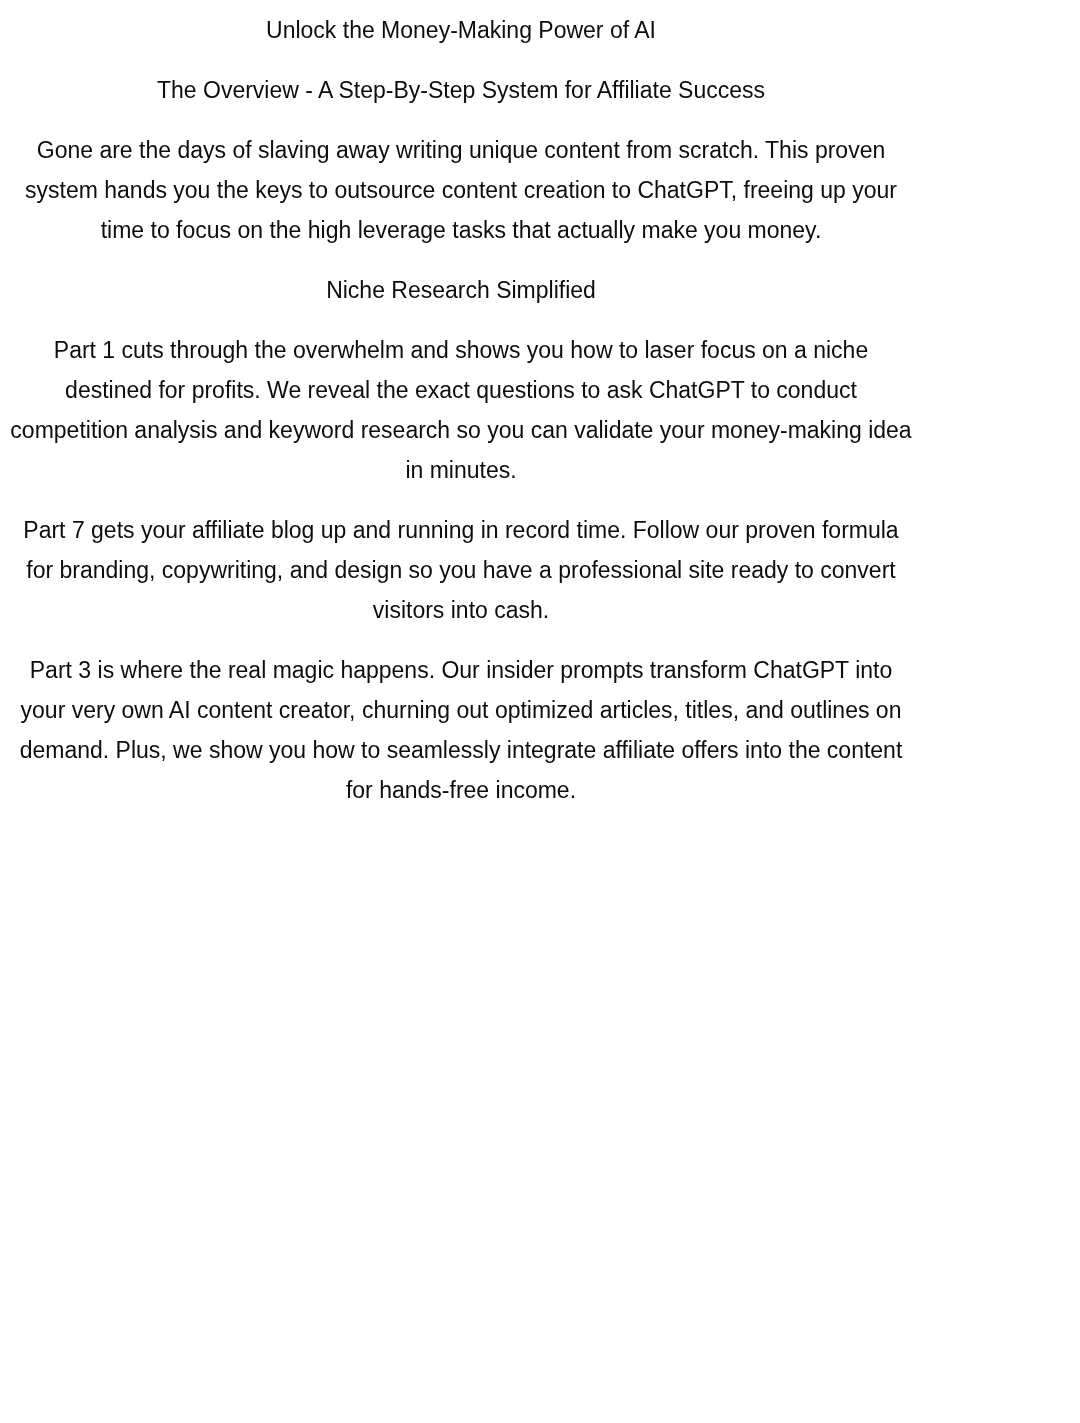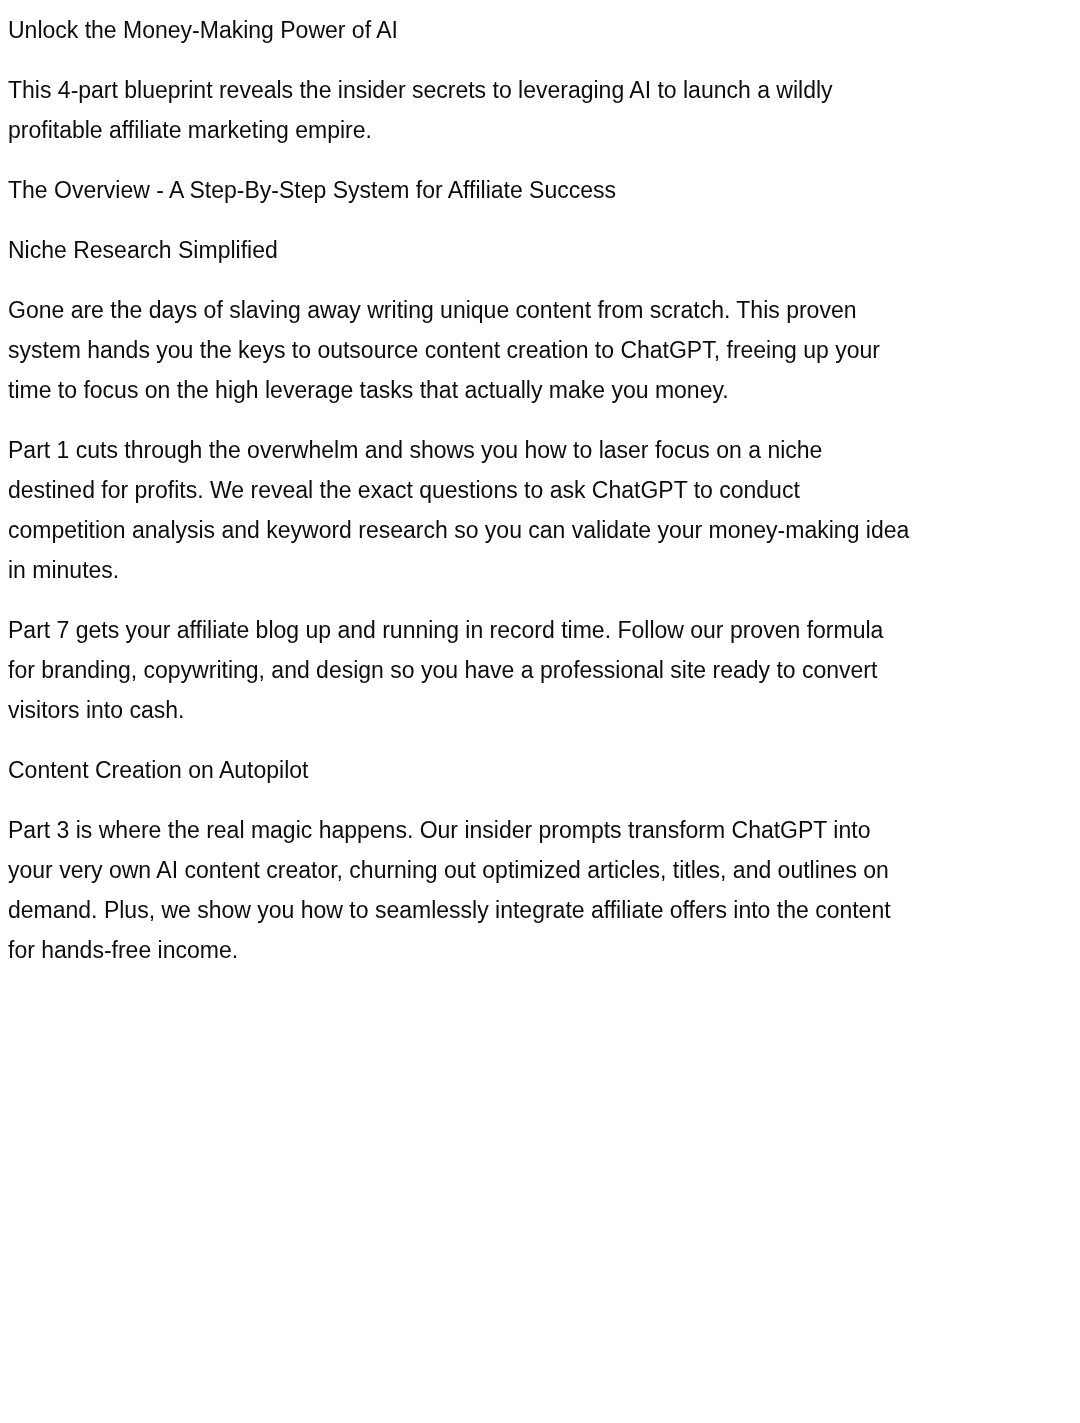--- a/index.html
+++ b/index.html
@@ -13,32 +13,31 @@
     height: 1423px;
     overflow: hidden;
     padding: 10px 12px 0 8px;
     font-family: "Liberation Sans", sans-serif;
     font-size: 23px;
     line-height: 40px;
     color: #0d0d0d;
     background: #ffffff;
     font-weight: 400;
     letter-spacing: 0;
+    text-align: center;
   }
   .doc p {
     margin: 0 0 20px 0;
     max-width: 1058px;
   }
 </style>
 </head>
 <body>
 
 <main class="doc">
   <p>Unlock the Money-Making Power of AI</p>
-  <p>This 4-part blueprint reveals the insider secrets to leveraging AI to launch a wildly profitable affiliate marketing empire.</p>
   <p>The Overview - A Step-By-Step System for Affiliate Success</p>
+  <p>Gone are the days of slaving away writing unique content from scratch. This proven system hands you the keys to outsource content creation to ChatGPT, freeing up your time to focus on the high leverage tasks that actually make you money.</p>
   <p>Niche Research Simplified</p>
-  <p>Gone are the days of slaving away writing unique content from scratch. This proven system hands you the keys to outsource content creation to ChatGPT, freeing up your time to focus on the high leverage tasks that actually make you money.</p>
   <p>Part 1 cuts through the overwhelm and shows you how to laser focus on a niche destined for profits. We reveal the exact questions to ask ChatGPT to conduct competition analysis and keyword research so you can validate your money-making idea in minutes.</p>
   <p>Part 7 gets your affiliate blog up and running in record time. Follow our proven formula for branding, copywriting, and design so you have a professional site ready to convert visitors into cash.</p>
-  <p>Content Creation on Autopilot</p>
   <p>Part 3 is where the real magic happens. Our insider prompts transform ChatGPT into your very own AI content creator, churning out optimized articles, titles, and outlines on demand. Plus, we show you how to seamlessly integrate affiliate offers into the content for hands-free income.</p>
 </main>
 
 </body></html>

